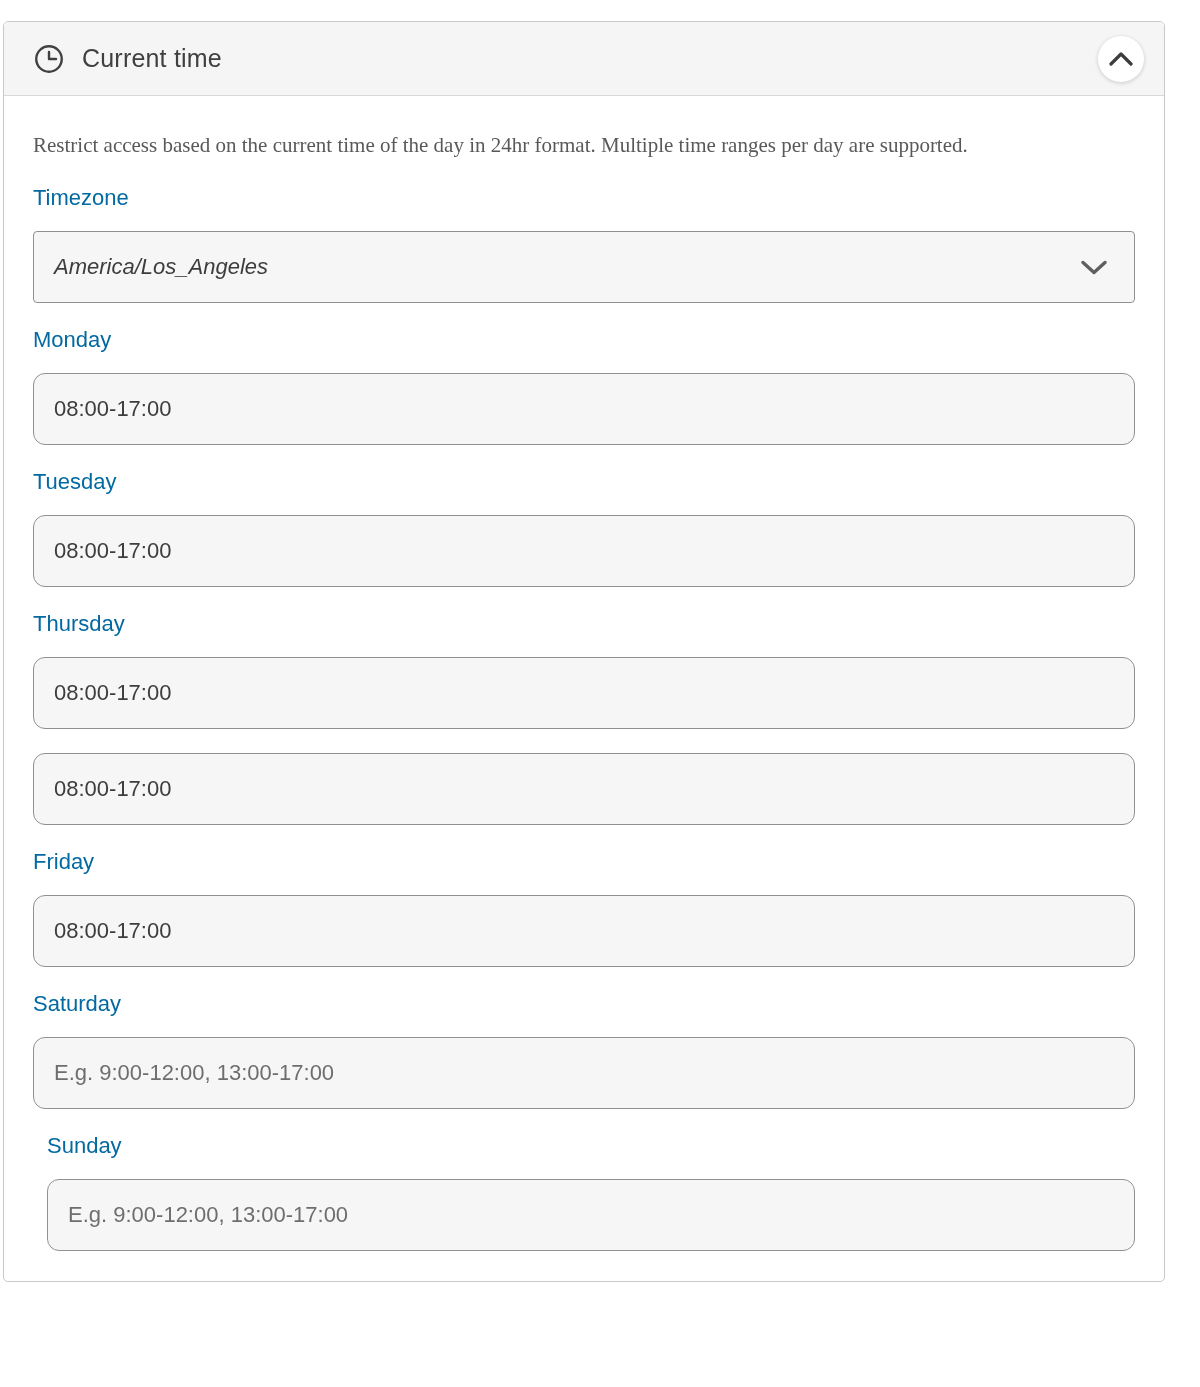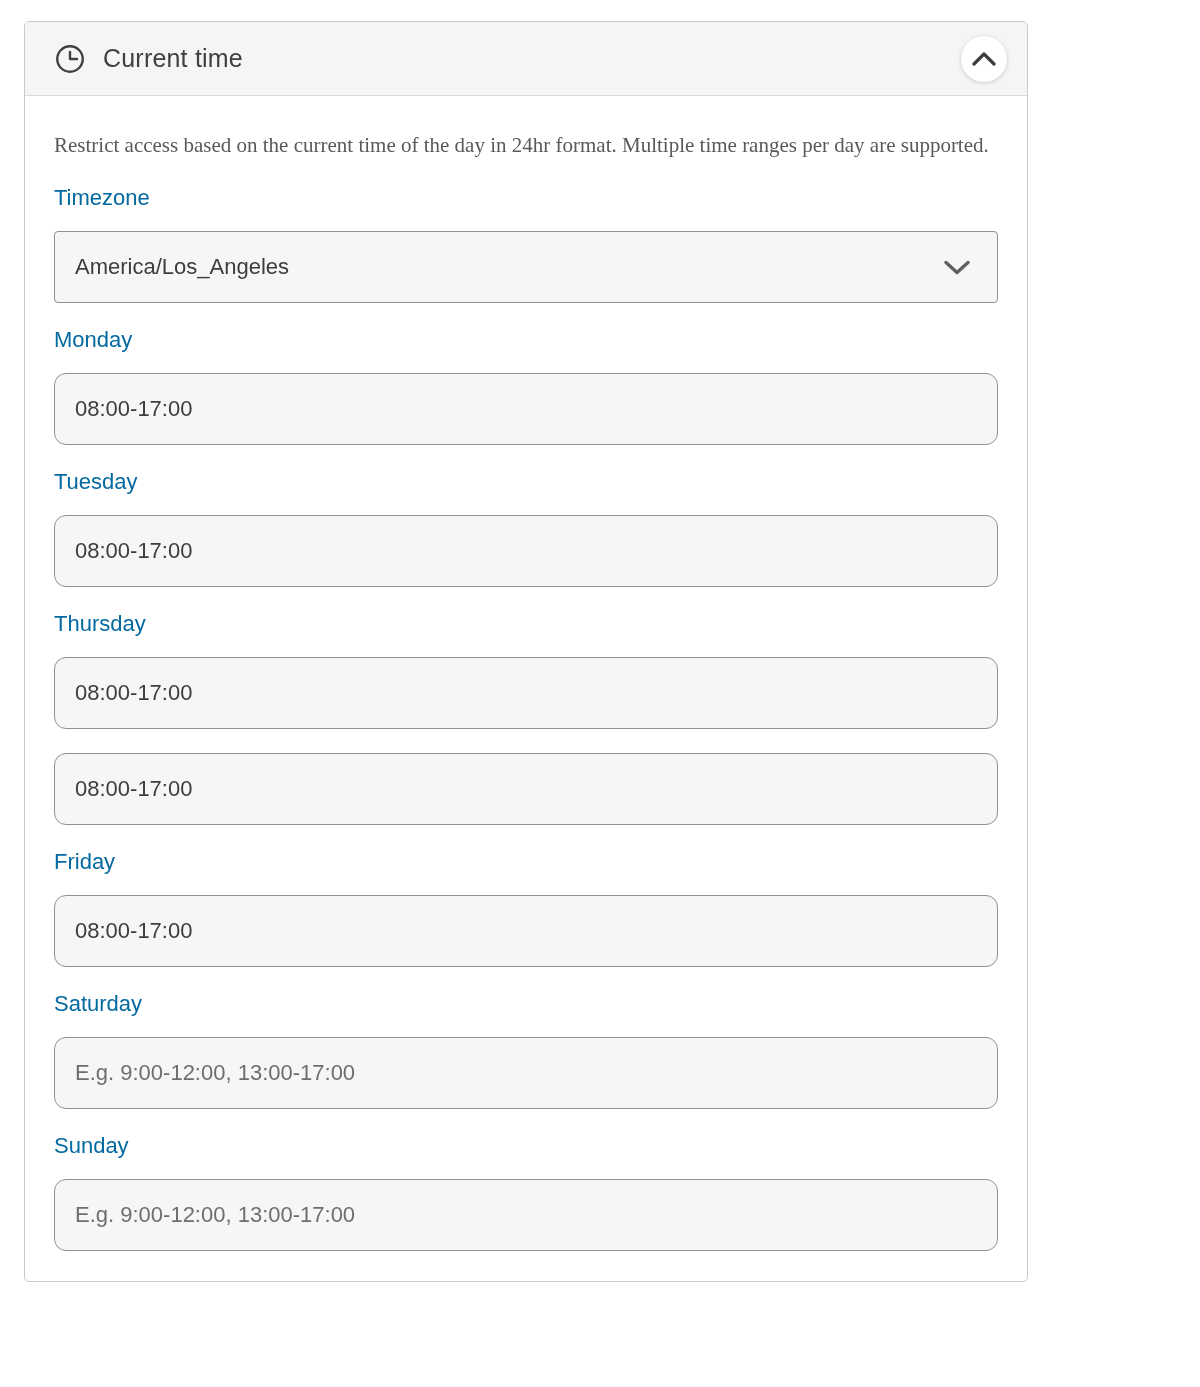--- a/index.html
+++ b/index.html
@@ -4,23 +4,23 @@
 <style>
   * { margin: 0; padding: 0; box-sizing: border-box; }
   html, body {
     background: #ffffff;
     font-family: "Liberation Sans", sans-serif;
     width: 1200px;
     min-height: 1387px;
   }
   .panel {
     position: absolute;
-    left: 24px;
+    left: 3px;
     top: 21px;
-    width: 1004px;
+    width: 1162px;
     border: 1px solid #c9c9c9;
     border-radius: 5px;
     background: #ffffff;
   }
   .panel-header {
     height: 74px;
     background: #f5f5f5;
     border-bottom: 1px solid #d8d8d8;
     border-radius: 4px 4px 0 0;
     display: flex;
@@ -52,21 +52,21 @@
     padding: 30px 29px 30px 29px;
   }
   .description {
     font-size: 21px;
     line-height: 39px;
     color: #595959;
     margin-bottom: 20px;
     font-family: Liberation Serif, serif;
   }
   .field { margin-bottom: 24px; }
-  .field:last-child { margin-bottom: 0; }
+  .field:last-child { margin-bottom: 0; margin-left: 14px; }
   .field-label {
     display: block;
     font-size: 22px;
     line-height: 26px;
     color: #0369a1;
     margin-bottom: 20px;
   }
   .text-input {
     width: 100%;
     height: 72px;
@@ -87,20 +87,21 @@
     width: 100%;
     height: 72px;
     background: #f6f6f6;
     border: 1px solid #919191;
     border-radius: 4px;
     display: flex;
     align-items: center;
     justify-content: space-between;
     padding: 0 27px 0 20px;
     cursor: pointer;
+    font-style: italic;
   }
   .select-value {
     font-size: 22px;
     color: #3d3d3d;
   }
 </style>
 </head>
 <body>
 
 <div class="panel">

